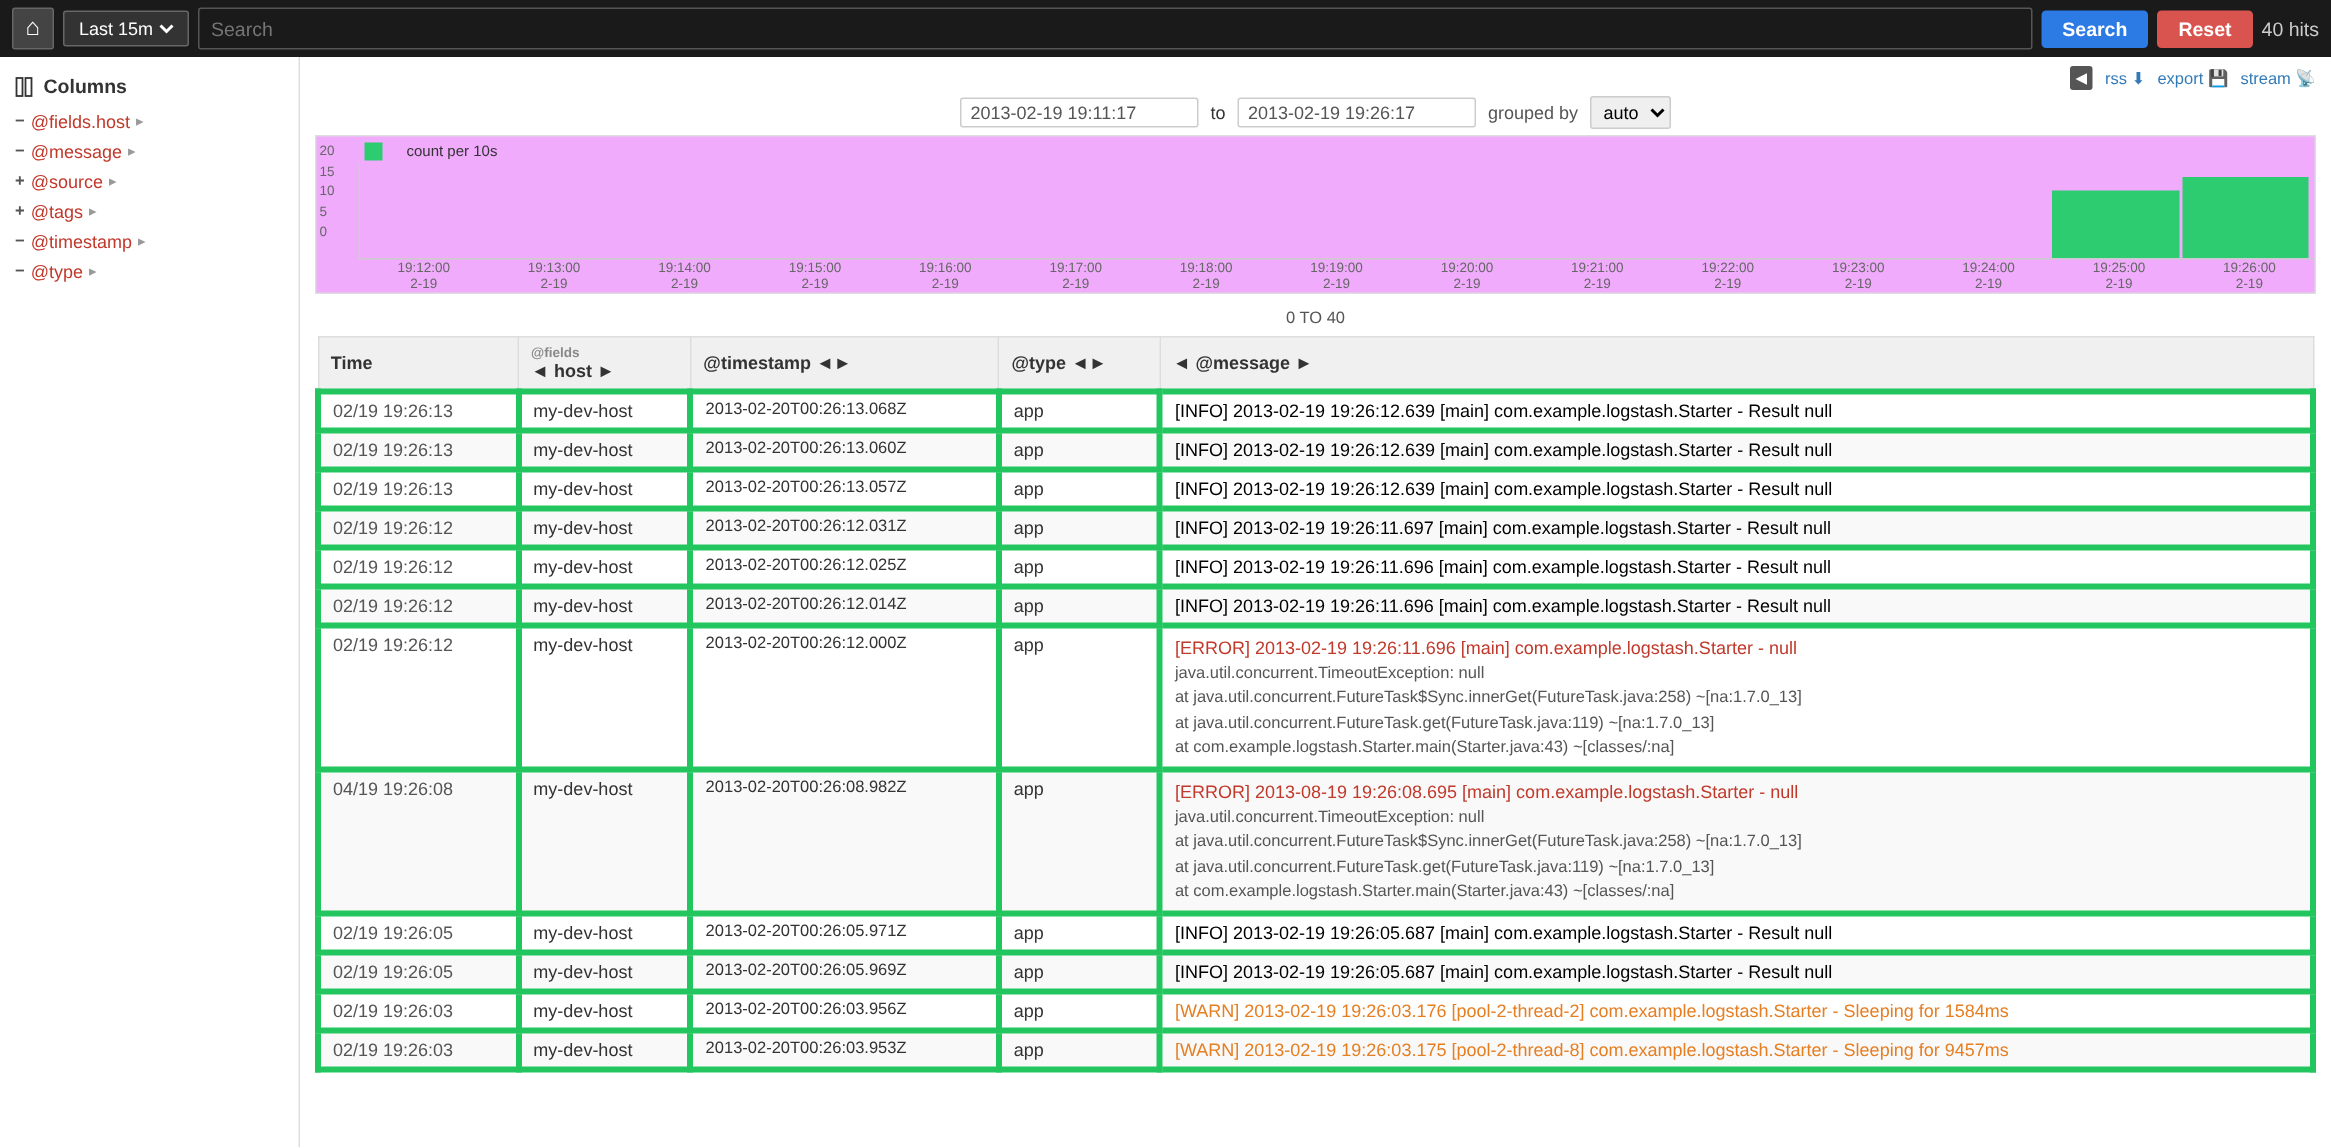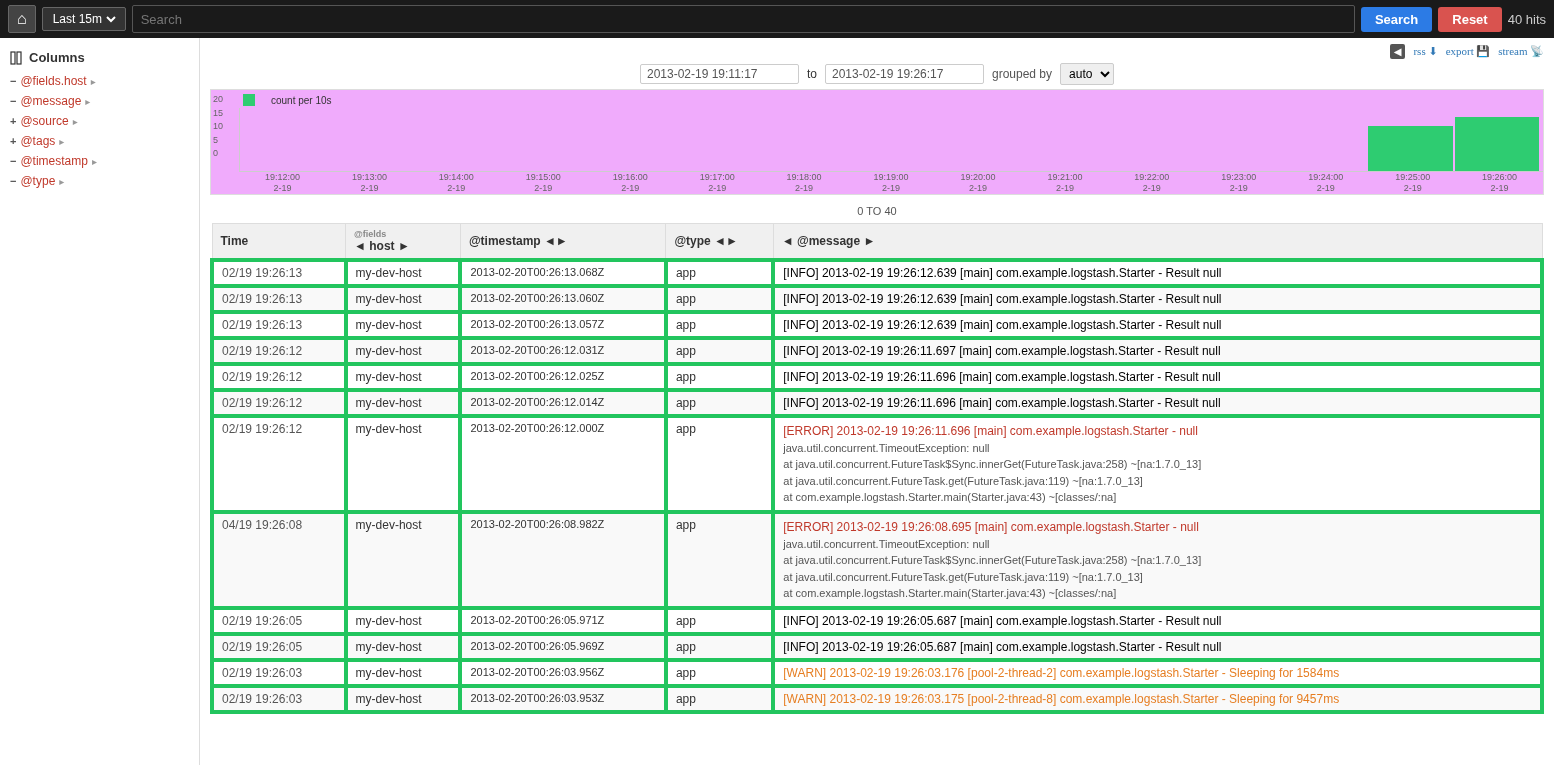--- a/index.html
+++ b/index.html
@@ -123,21 +123,21 @@
     
     .top-links {
       display: flex;
       justify-content: flex-end;
       align-items: center;
       font-size: 11px;
       color: #555;
       margin-bottom: 4px;
       gap: 8px;
     }
-    .top-links a { color: #337ab7; text-decoration: none; font-family: Liberation Serif, serif; }
+    .top-links a { color: #337ab7; text-decoration: none; }
 
     
     .date-range-bar {
       display: flex;
       align-items: center;
       justify-content: center;
       gap: 8px;
       margin-bottom: 4px;
       font-size: 12px;
     }
@@ -475,21 +475,21 @@
               <div style="color: rgb(85, 85, 85); font-size: 11px; line-height: 1.5;">	at java.util.concurrent.FutureTask.get(FutureTask.java:119) ~[na:1.7.0_13]</div>
               <div style="color: rgb(85, 85, 85); font-size: 11px; line-height: 1.5;">	at com.example.logstash.Starter.main(Starter.java:43) ~[classes/:na]</div>
             </td>
           </tr>
           <tr>
             <td class="time-col">04/19 19:26:08</td>
             <td class="host-col">my-dev-host</td>
             <td class="ts-col">2013-02-20T00:26:08.982Z</td>
             <td class="type-col">app</td>
             <td class="msg-col">
-              <div style="color: rgb(192, 57, 43); font-size: 12px; line-height: 1.5;">[ERROR] 2013-02-19 19:26:08.695 [main] com.example.logstash.Starter - null</div>
+              <div style="color: rgb(192, 57, 43); font-size: 12px; line-height: 1.5;">[ERROR] 2013-08-19 19:26:08.695 [main] com.example.logstash.Starter - null</div>
               <div style="color: rgb(85, 85, 85); font-size: 11px; line-height: 1.5;">java.util.concurrent.TimeoutException: null</div>
               <div style="color: rgb(85, 85, 85); font-size: 11px; line-height: 1.5;">	at java.util.concurrent.FutureTask$Sync.innerGet(FutureTask.java:258) ~[na:1.7.0_13]</div>
               <div style="color: rgb(85, 85, 85); font-size: 11px; line-height: 1.5;">	at java.util.concurrent.FutureTask.get(FutureTask.java:119) ~[na:1.7.0_13]</div>
               <div style="color: rgb(85, 85, 85); font-size: 11px; line-height: 1.5;">	at com.example.logstash.Starter.main(Starter.java:43) ~[classes/:na]</div>
             </td>
           </tr>
           <tr>
             <td class="time-col">02/19 19:26:05</td>
             <td class="host-col">my-dev-host</td>
             <td class="ts-col">2013-02-20T00:26:05.971Z</td>

